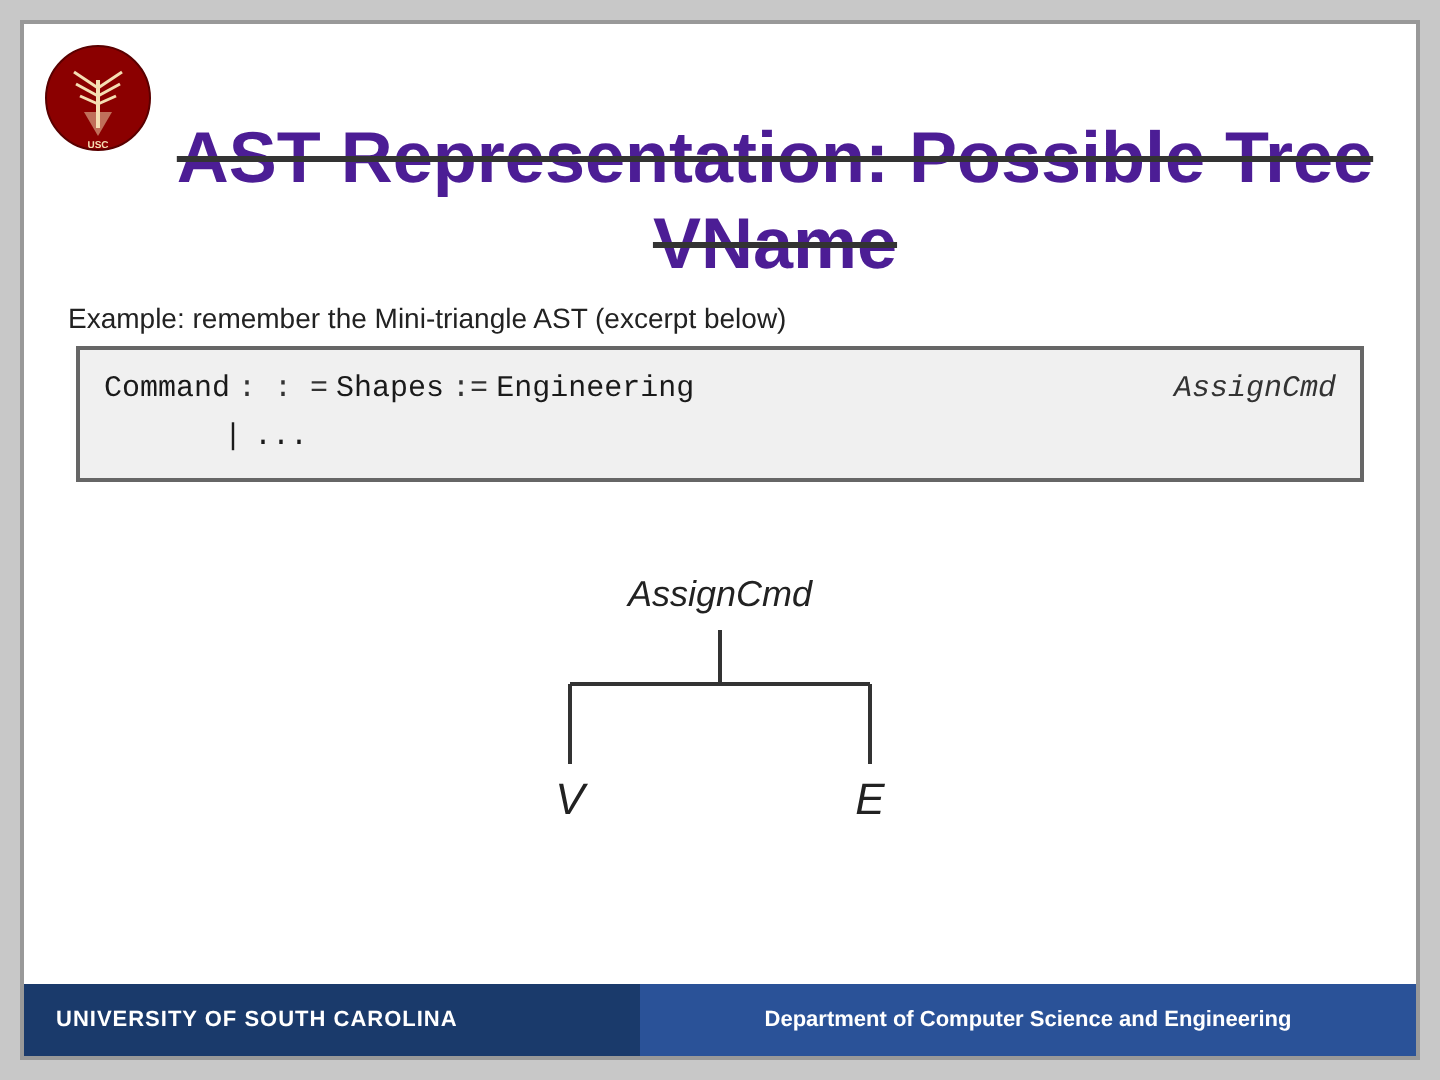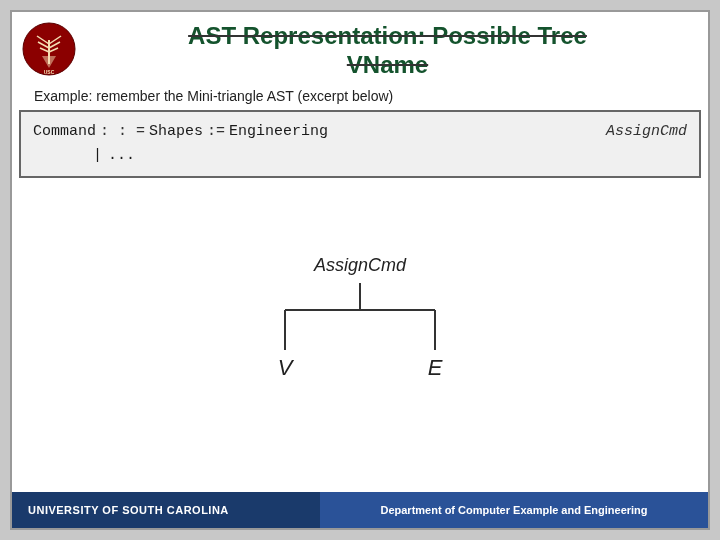--- a/index.html
+++ b/index.html
@@ -32,31 +32,32 @@
       padding: 10px 20px 6px 10px;
       gap: 10px;
     }
 
     .title-block {
       flex: 1;
       text-align: center;
     }
 
     .main-title {
-      font-size: 24px;
+      font-size: 36px;
       font-weight: bold;
-      color: #14532d;
+      color: #4c1d95;
       line-height: 1.2;
       text-decoration: line-through;
       text-decoration-color: #333;
+      margin-top: 35px;
     }
 
     
     .code-box {
-      margin: 0 7px;
+      margin: 0 26px;
       border: 2px solid #666;
       background: #f0f0f0;
       padding: 8px 12px;
       font-family: 'Courier New', monospace;
       font-size: 15px;
       color: #1a1a1a;
       line-height: 1.6;
     }
 
     .code-line1 {
@@ -263,17 +264,17 @@
       </div>
 
     </div>
   </div>
 
   <div class="footer">
     <div class="footer-left">
       <span>UNIVERSITY OF SOUTH CAROLINA</span>
     </div>
     <div class="footer-right">
-      <span>Department of Computer Example and Engineering</span>
+      <span>Department of Computer Science and Engineering</span>
     </div>
   </div>
 
 </div>
 
 </body></html>

